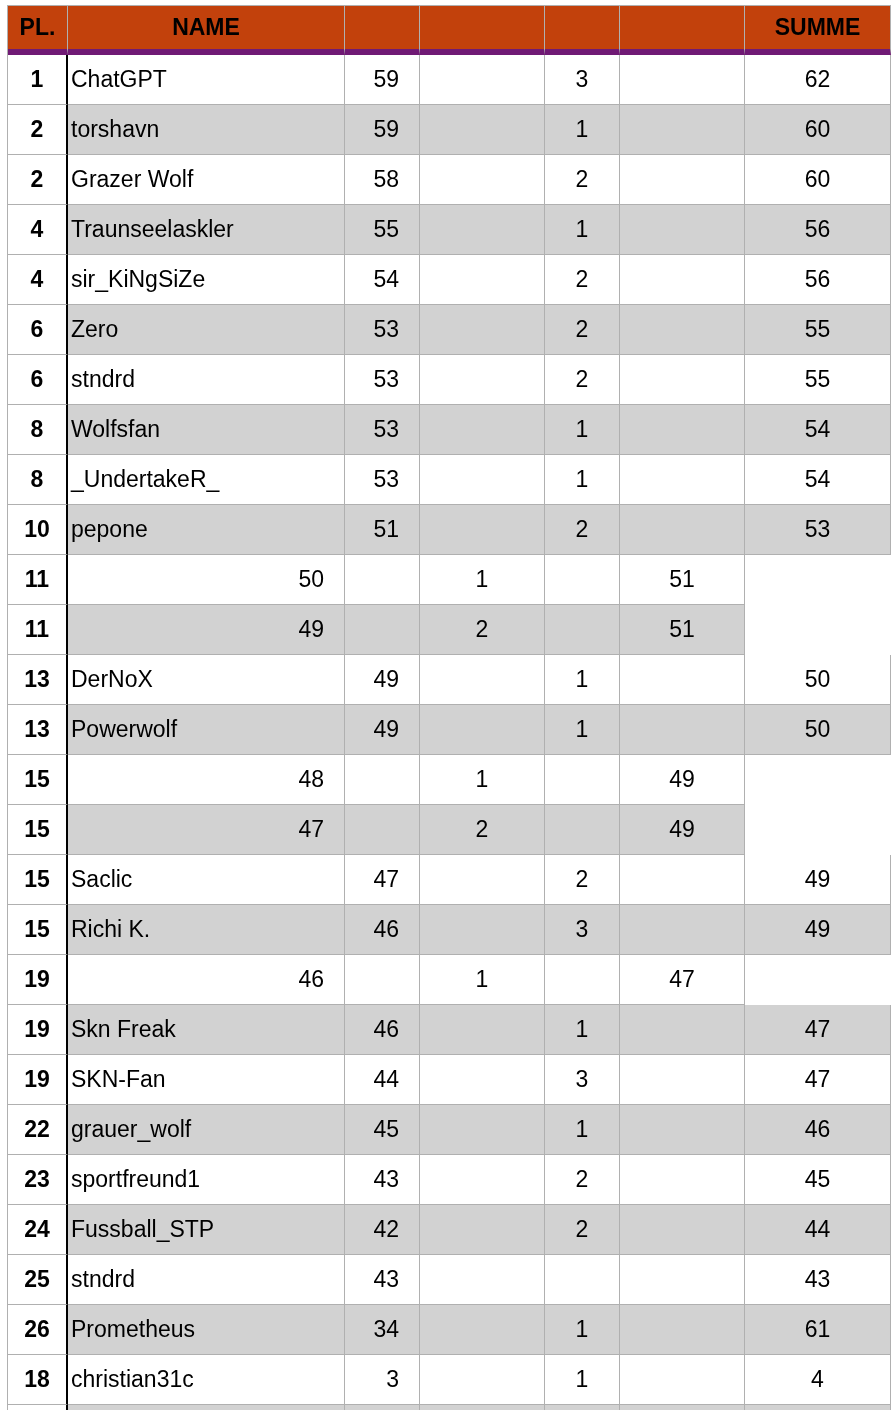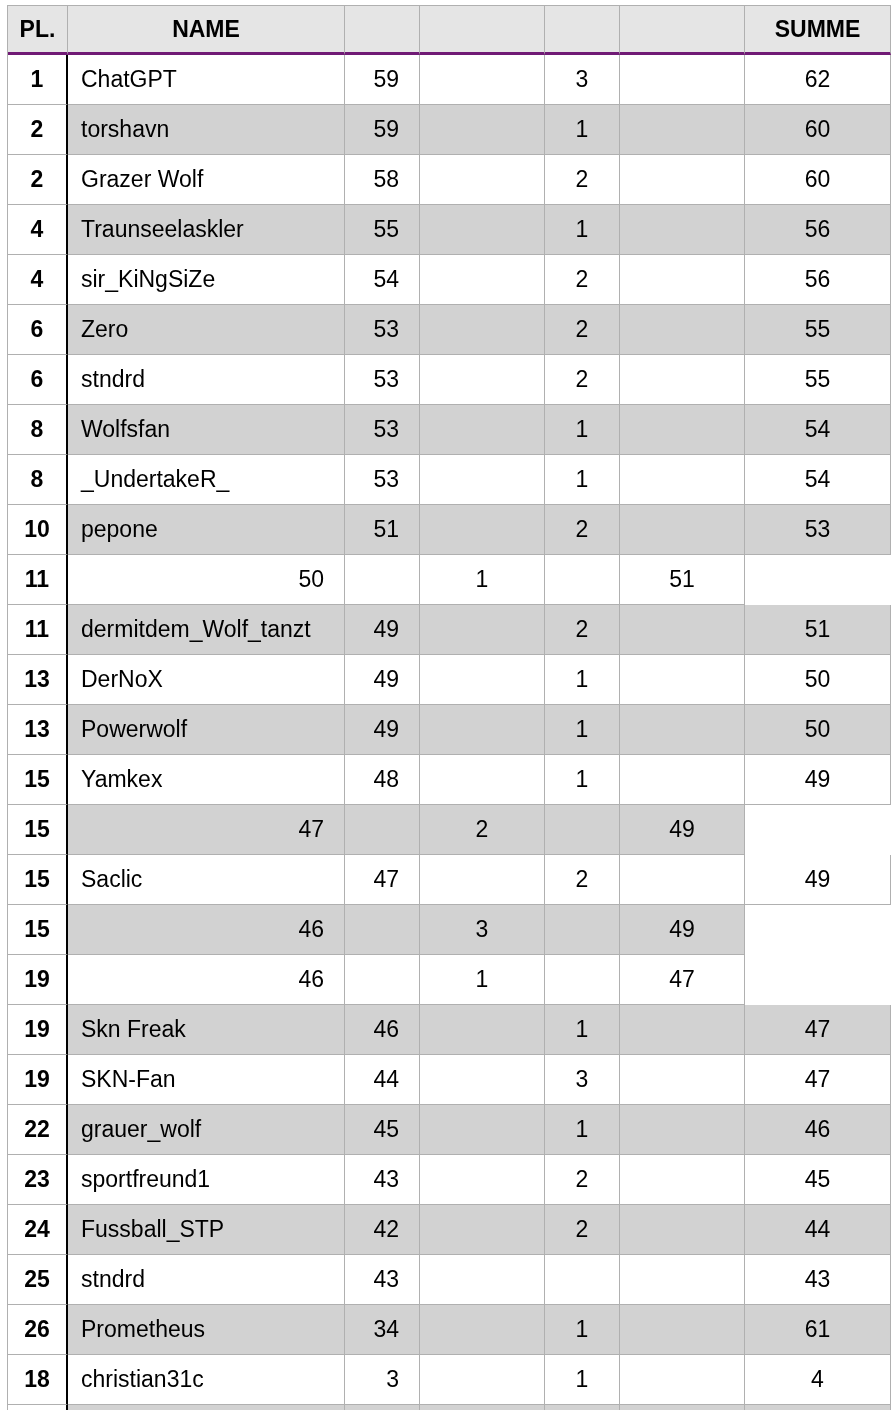--- a/index.html
+++ b/index.html
@@ -37,36 +37,36 @@
     border-right: 1px solid #b0b0b0;
     border-bottom: 1px solid #b0b0b0;
     font-size: 23px;
     line-height: 1;
     white-space: nowrap;
     overflow: hidden;
     background: #ffffff;
   }
   
   .header .cell {
-    background: #e5e5e5;
+    background: #c2410c;
     font-weight: bold;
-    border-bottom: 3px solid #701a75;
+    border-bottom: 6px solid #701a75;
     justify-content: center;
   }
   
   .row.alt .cell { background: #d2d2d2; }
   .row.alt .cell.pl { background: #ffffff; }
   
   .cell.pl {
     justify-content: center;
     font-weight: bold;
     border-right: 2px solid #000000;
   }
   .header .cell.pl { border-right: 1px solid #b0b0b0; }
-  .cell.name { justify-content: flex-start; padding-left: 13px; }
+  .cell.name { justify-content: flex-start; padding-left: 3px; }
   .cell.v1   { justify-content: flex-end; padding-right: 20px; }
   .cell.v2   { justify-content: center; }
   .cell.sum  { justify-content: center; }
   .sliver .cell { border-bottom: none; }
 </style>
 </head>
 <body>
 
 <div class="sheet">
 
@@ -173,21 +173,20 @@
     <div class="row">
       <div class="cell pl">11</div>
       <div class="cell v1">50</div>
       <div class="cell"></div>
       <div class="cell v2">1</div>
       <div class="cell"></div>
       <div class="cell sum">51</div>
     </div>
     <div class="row alt">
       <div class="cell pl">11</div>
-      <div class="cell name">dermitdem_Wolf_tanzt</div>
       <div class="cell v1">49</div>
       <div class="cell"></div>
       <div class="cell v2">2</div>
       <div class="cell"></div>
       <div class="cell sum">51</div>
     </div>
     <div class="row">
       <div class="cell pl">13</div>
       <div class="cell name">DerNoX</div>
       <div class="cell v1">49</div>
@@ -200,21 +199,20 @@
       <div class="cell pl">13</div>
       <div class="cell name">Powerwolf</div>
       <div class="cell v1">49</div>
       <div class="cell"></div>
       <div class="cell v2">1</div>
       <div class="cell"></div>
       <div class="cell sum">50</div>
     </div>
     <div class="row">
       <div class="cell pl">15</div>
-      <div class="cell name">Yamkex</div>
       <div class="cell v1">48</div>
       <div class="cell"></div>
       <div class="cell v2">1</div>
       <div class="cell"></div>
       <div class="cell sum">49</div>
     </div>
     <div class="row alt">
       <div class="cell pl">15</div>
       <div class="cell v1">47</div>
       <div class="cell"></div>
@@ -226,20 +224,21 @@
       <div class="cell pl">15</div>
       <div class="cell name">Saclic</div>
       <div class="cell v1">47</div>
       <div class="cell"></div>
       <div class="cell v2">2</div>
       <div class="cell"></div>
       <div class="cell sum">49</div>
     </div>
     <div class="row alt">
       <div class="cell pl">15</div>
+      <div class="cell name">Richi K.</div>
       <div class="cell v1">46</div>
       <div class="cell"></div>
       <div class="cell v2">3</div>
       <div class="cell"></div>
       <div class="cell sum">49</div>
     </div>
     <div class="row">
       <div class="cell pl">19</div>
       <div class="cell v1">46</div>
       <div class="cell"></div>

